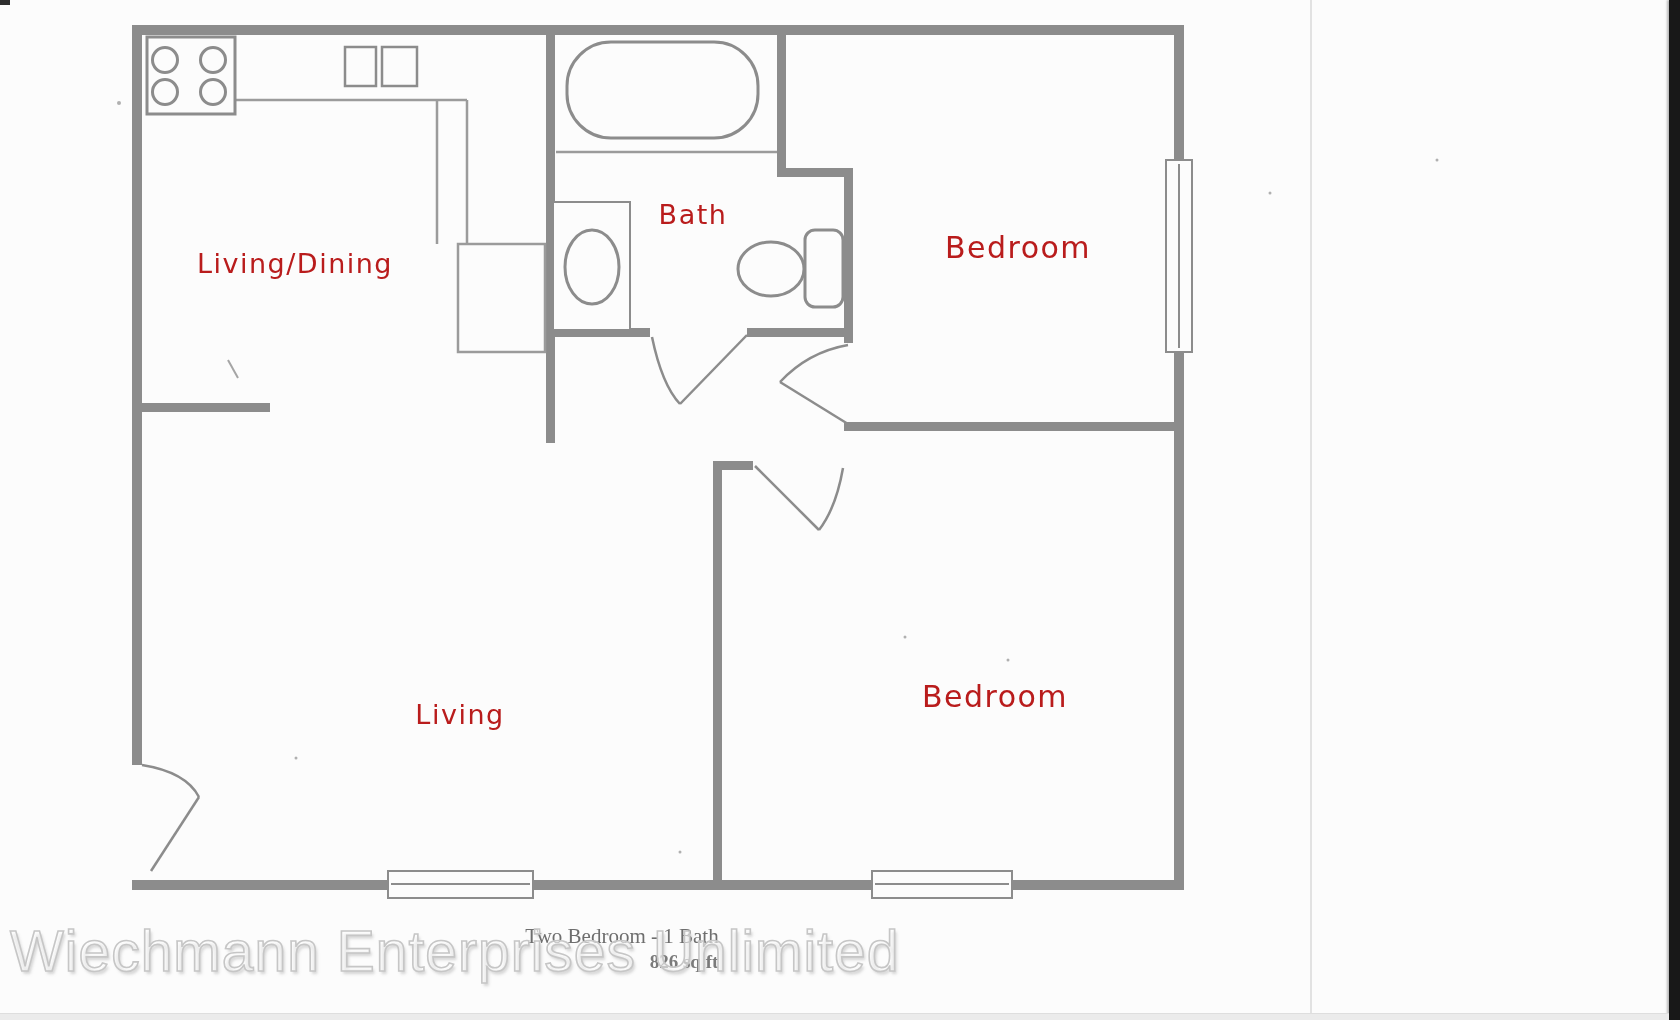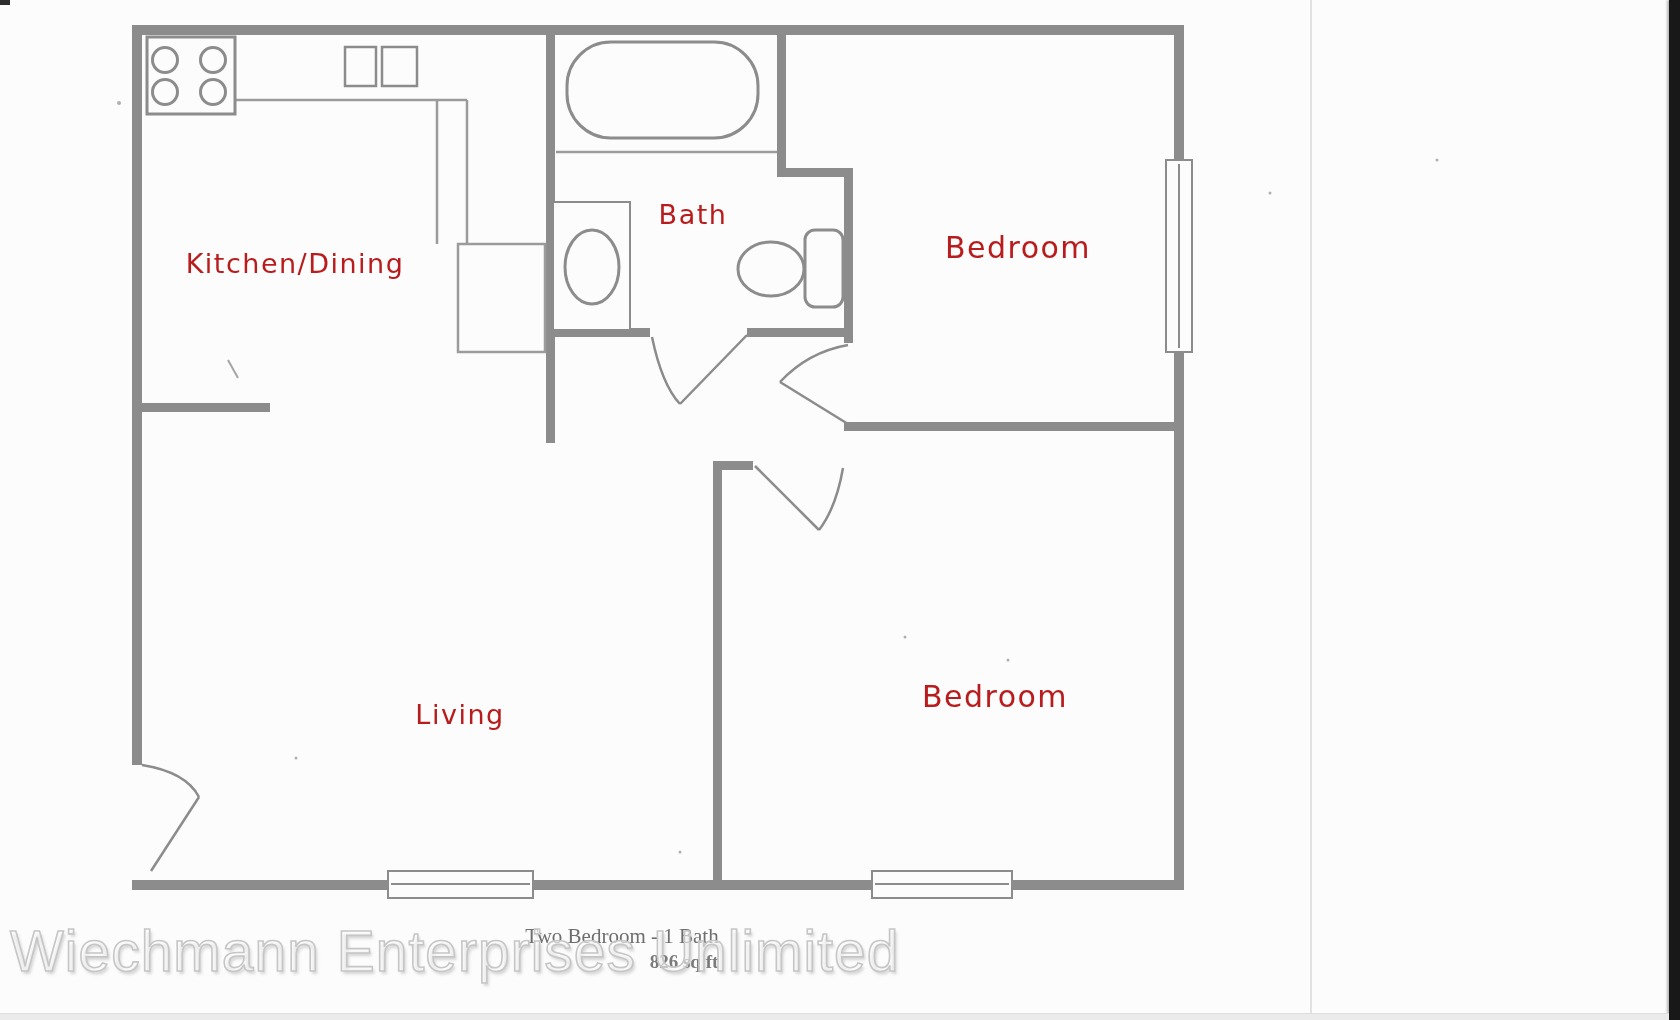--- a/index.html
+++ b/index.html
@@ -154,21 +154,21 @@
       <circle cx="119" cy="103" r="2"></circle>
       <circle cx="1270" cy="193" r="1.5"></circle>
       <circle cx="1437" cy="160" r="1.5"></circle>
       <circle cx="1008" cy="660" r="1.5"></circle>
       <circle cx="905" cy="637" r="1.5"></circle>
       <circle cx="296" cy="758" r="1.5"></circle>
       <circle cx="680" cy="852" r="1.5"></circle>
     </g>
   </svg>
 
-  <div class="room-label lbl-kitchen">Kitchen/Dining</div>
+  <div class="room-label lbl-kitchen">Living/Dining</div>
   <div class="room-label lbl-bath">Bath</div>
   <div class="room-label lbl-bedroom-top">Bedroom</div>
   <div class="room-label lbl-living">Living</div>
   <div class="room-label lbl-bedroom-bottom">Bedroom</div>
 
   <div class="caption1">Two Bedroom - 1 Bath</div>
   <div class="caption2">826 sq ft</div>
 
   <div class="watermark">Wiechmann Enterprises Unlimited</div>
 

